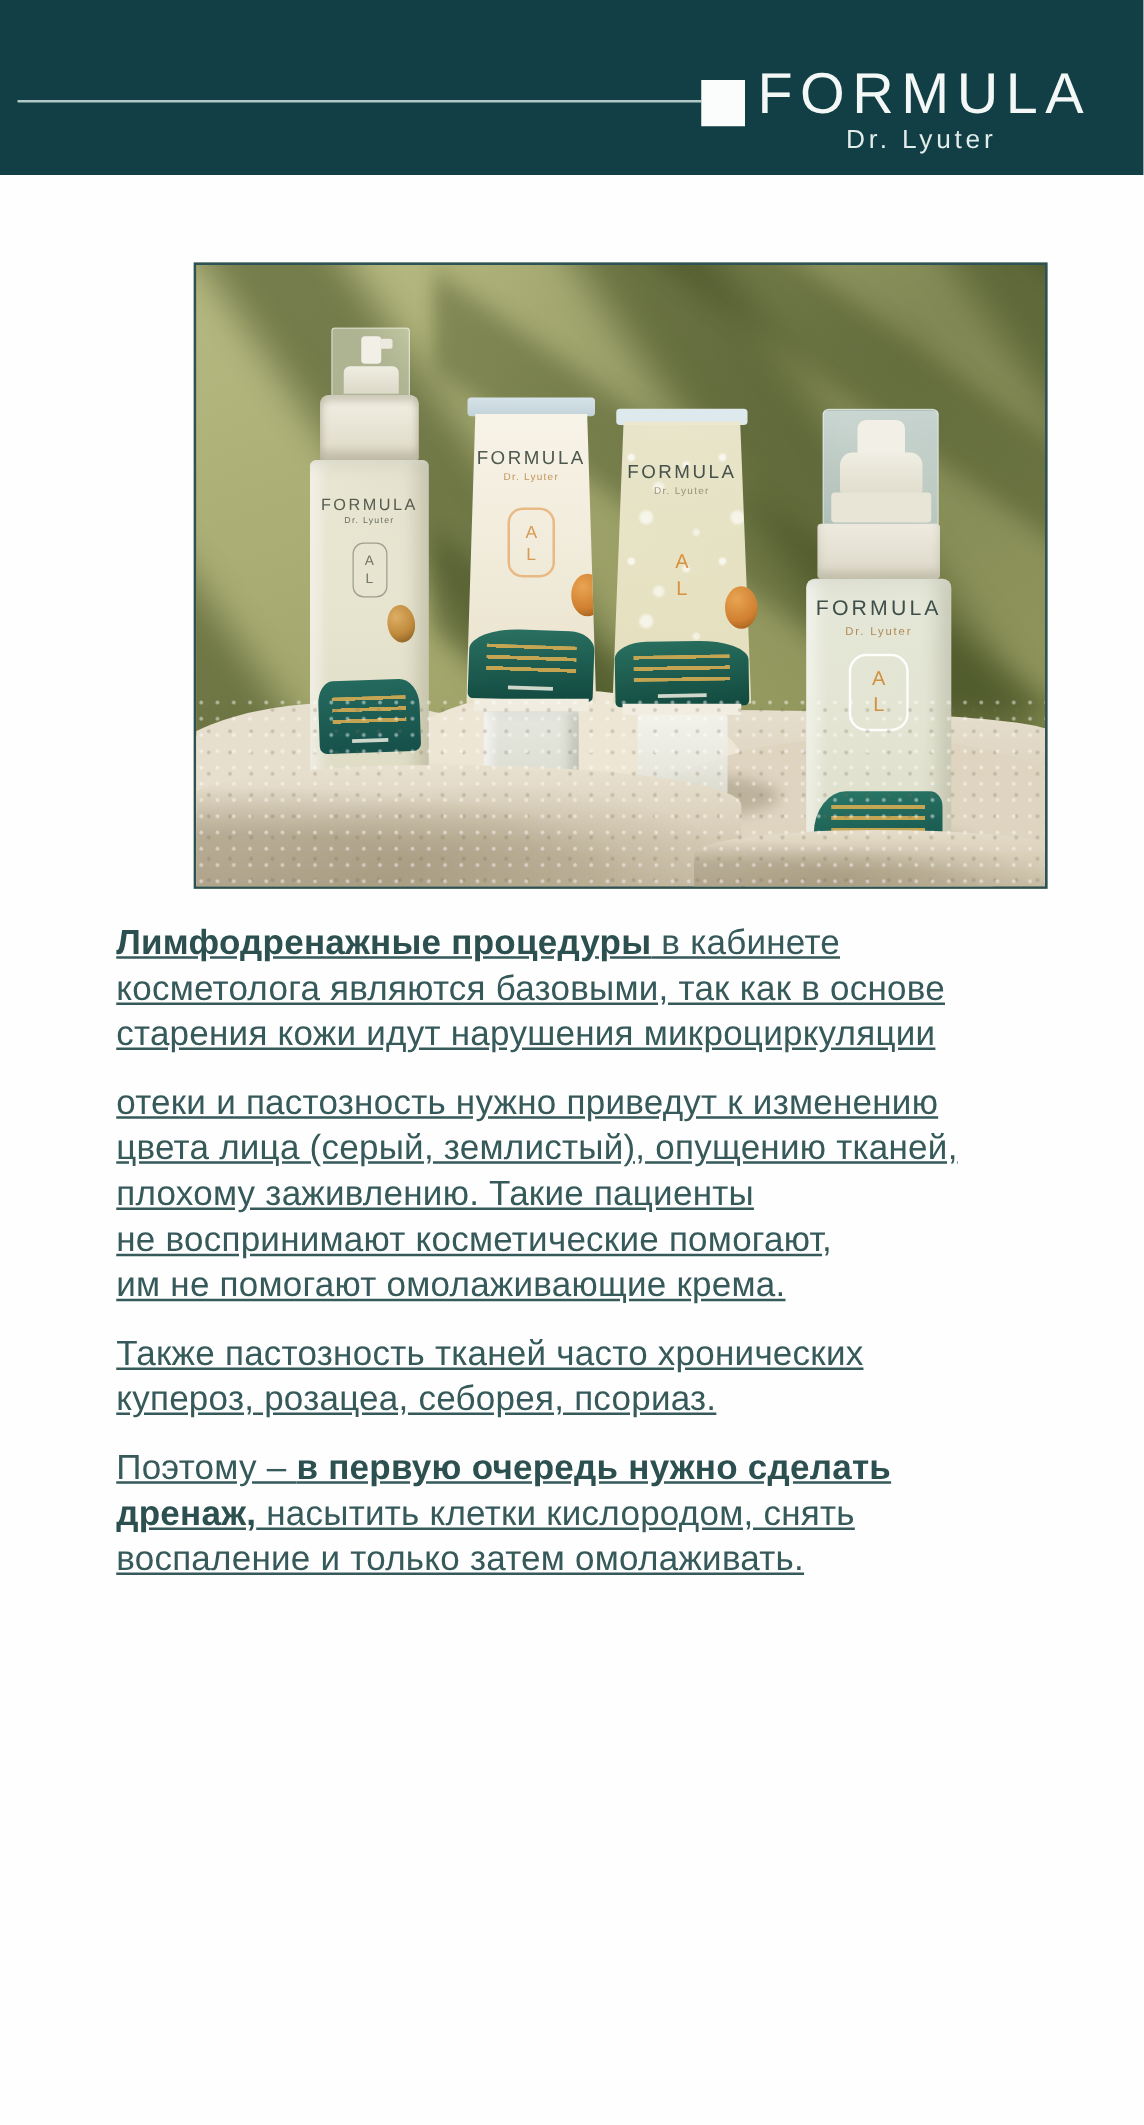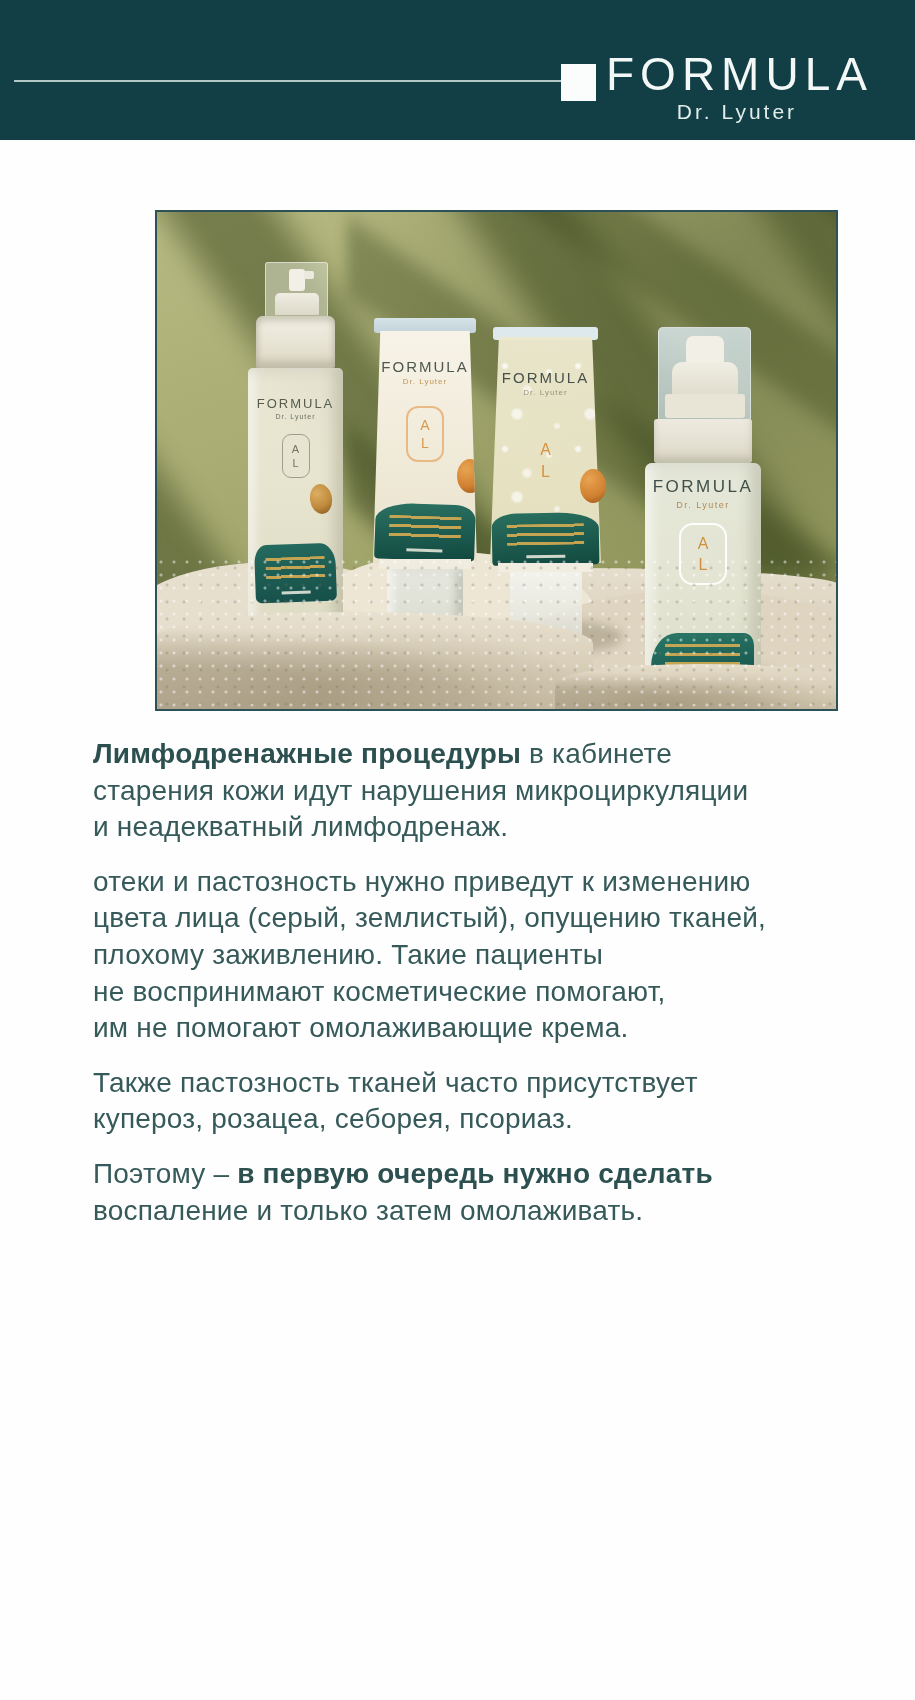--- a/index.html
+++ b/index.html
@@ -160,21 +160,21 @@
   .p4 .albadge{top:196px;width:44px;height:58px;border:2px solid rgba(255,255,255,.92);border-radius:14px;
           color:#d0903f;font-size:16px;gap:5px;}
   .p4 .gdot{left:94px;top:230px;width:34px;height:44px;}
   .p4 .tlabel{left:6px;top:306px;width:103px;height:52px;
           background:linear-gradient(172deg,#2a7868,#135048);
           border-radius:26px 10px 4px 4px / 34px 12px 4px 4px;}
 
   
   .article{position:absolute;left:93px;top:736px;color:#36595a;}
   .para{margin-bottom:18px;}
-  .tline{white-space:nowrap;font-size:28px;line-height:36.6px;letter-spacing:.2px;}
+  .tline{white-space:nowrap;font-size:28px;line-height:36.6px;letter-spacing:.2px;text-decoration:underline;}
   .tline .b{font-weight:700;color:#2c504f;}
 </style>
 </head>
 <body>
 
 <div class="page">
 
   <header class="band">
     <div class="rule"></div>
     <div class="square"></div>
@@ -275,33 +275,34 @@
     </div>
 
     <div class="sand-front sf-left"></div>
     <div class="sand-front sf-right"></div>
     <div class="speckle"></div>
   </figure>
 
   <main class="article" id="article">
       <div class="para">
         <div class="tline"><span class="b">Лимфодренажные процедуры</span><span> в кабинете</span></div>
+        <div class="tline"><span>косметолога являются базовыми, так как в основе</span></div>
         <div class="tline"><span>старения кожи идут нарушения микроциркуляции</span></div>
-        <div class="tline"><span>и неадекватный лимфодренаж.</span></div>
       </div>
       <div class="para">
         <div class="tline"><span>отеки и пастозность нужно приведут к изменению</span></div>
         <div class="tline"><span>цвета лица (серый, землистый), опущению тканей,</span></div>
         <div class="tline"><span>плохому заживлению. Такие пациенты</span></div>
         <div class="tline"><span>не воспринимают косметические помогают,</span></div>
         <div class="tline"><span>им не помогают омолаживающие крема.</span></div>
       </div>
       <div class="para">
-        <div class="tline"><span>Также пастозность тканей часто присутствует</span></div>
+        <div class="tline"><span>Также пастозность тканей часто хронических</span></div>
         <div class="tline"><span>купероз, розацеа, себорея, псориаз.</span></div>
       </div>
       <div class="para">
         <div class="tline"><span>Поэтому –  </span><span class="b">в первую очередь нужно сделать</span></div>
+        <div class="tline"><span class="b">дренаж,</span><span> насытить клетки кислородом, снять</span></div>
         <div class="tline"><span>воспаление  и только затем омолаживать.</span></div>
       </div>
     </main>
 
 </div>
 
 </body></html>

